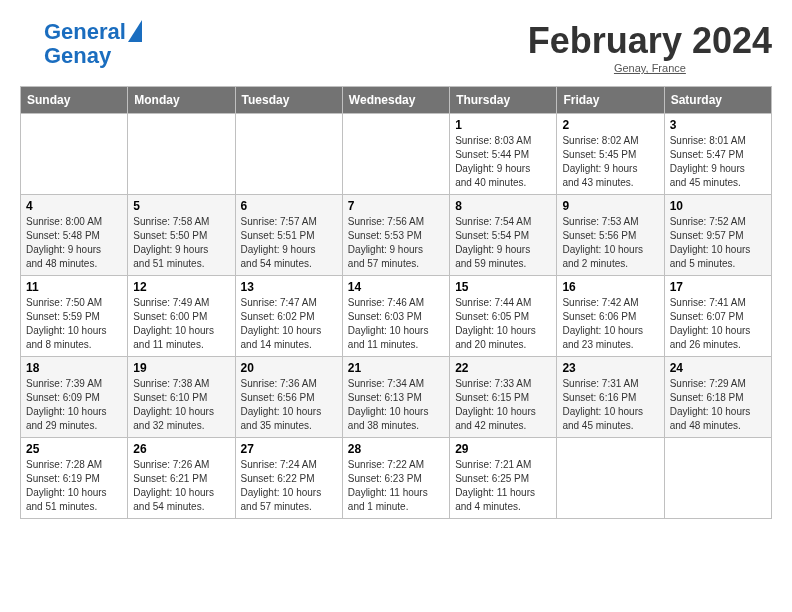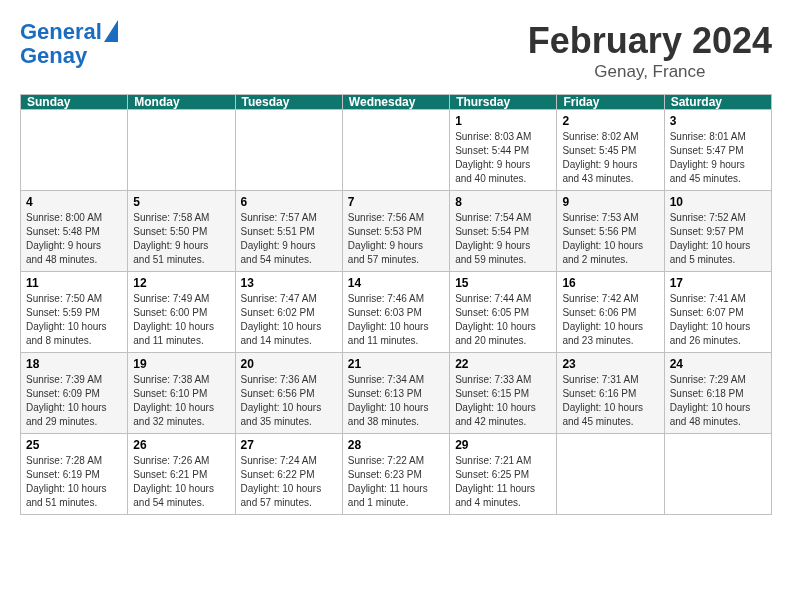--- a/index.html
+++ b/index.html
@@ -16,20 +16,21 @@
     }
     .header {
       display: flex;
       justify-content: space-between;
       align-items: flex-start;
       margin-bottom: 12px;
     }
     .logo {
       display: flex;
       align-items: center;
+      margin-left: 24px;
     }
     .logo-text {
       font-size: 22px;
       font-weight: bold;
       color: #333;
       line-height: 1.1;
     }
     .logo-text span {
       color: #1a6dbf;
     }
@@ -47,33 +48,34 @@
     }
     .title-section {
       text-align: center;
     }
     .month-title {
       font-size: 36px;
       font-weight: bold;
       color: #333;
     }
     .location {
-      font-size: 17px;
+      font-size: 11px;
       color: #555;
+      text-decoration: underline;
     }
     .calendar {
       width: 100%;
       border-collapse: collapse;
       font-size: 10.5px;
     }
     .calendar th {
-      background-color: #0f766e;
+      background-color: #737373;
       color: #fff;
       text-align: left;
-      padding: 0 6px;
+      padding: 6px 6px;
       font-size: 12px;
       font-weight: bold;
       border: 1px solid #c0c0c0;
     }
     .calendar td {
       border: 1px solid #c0c0c0;
       vertical-align: top;
       padding: 4px 5px;
       width: calc(100% / 7);
       height: 78px;

